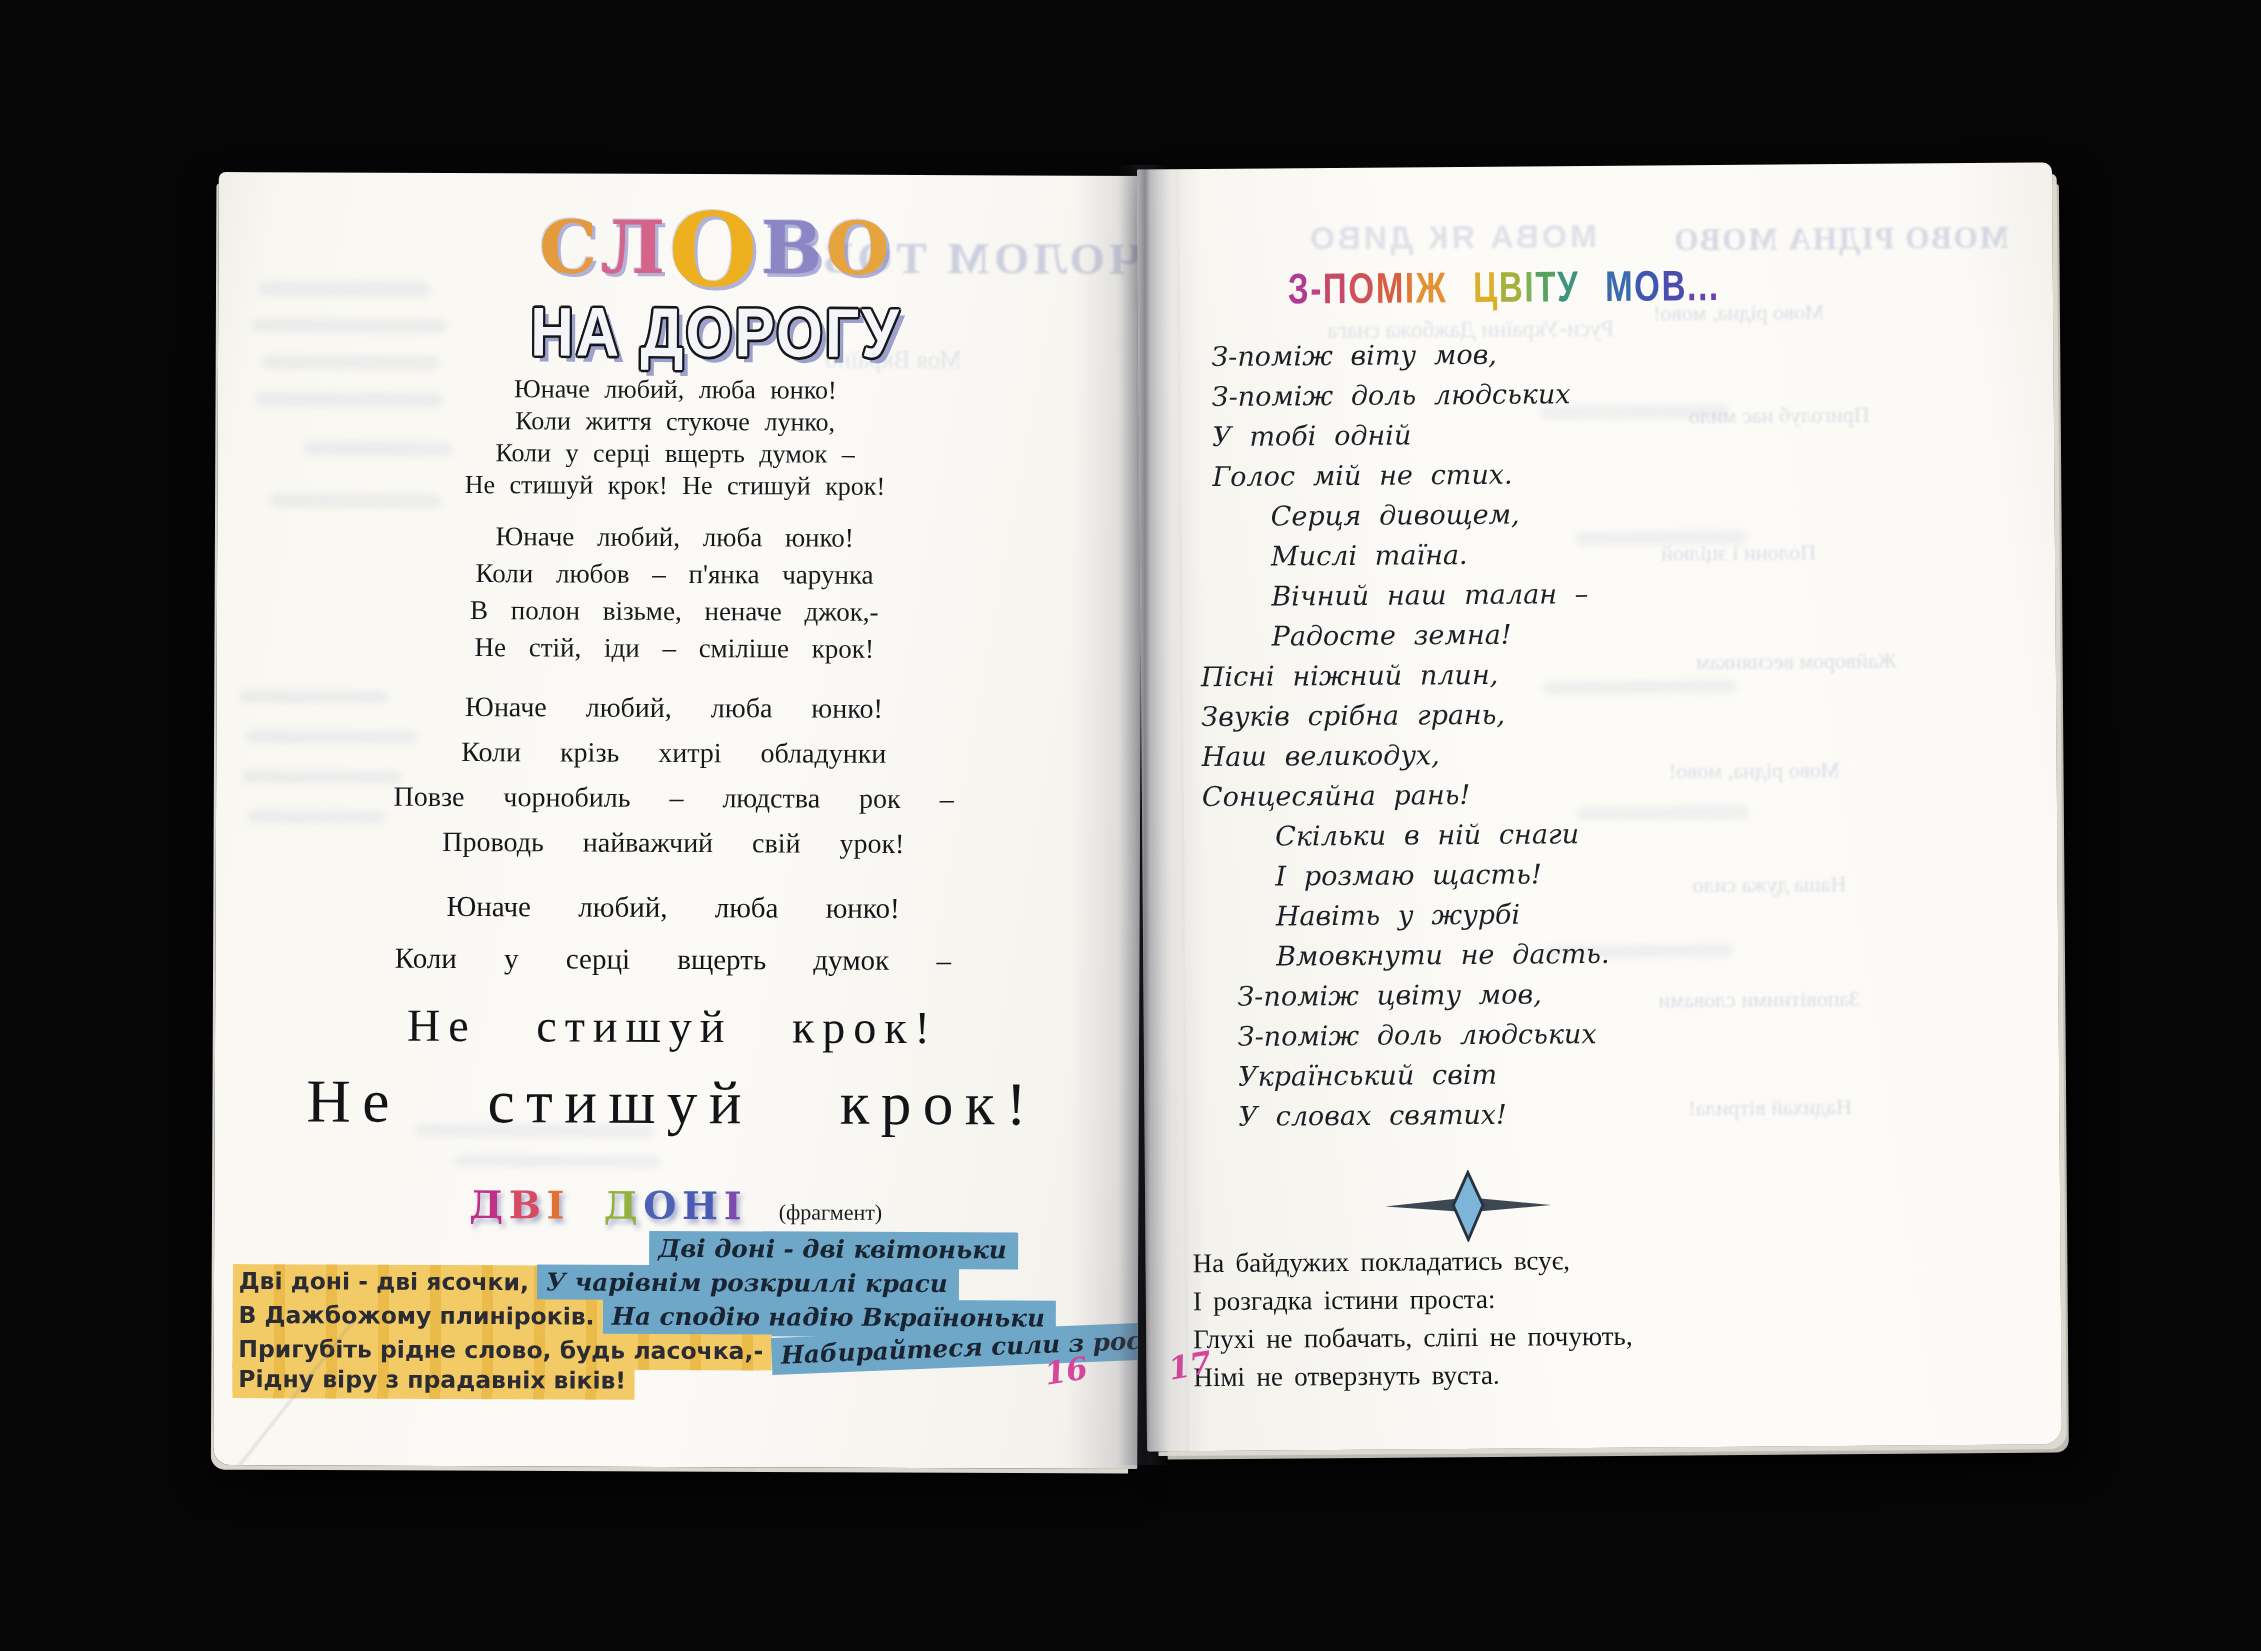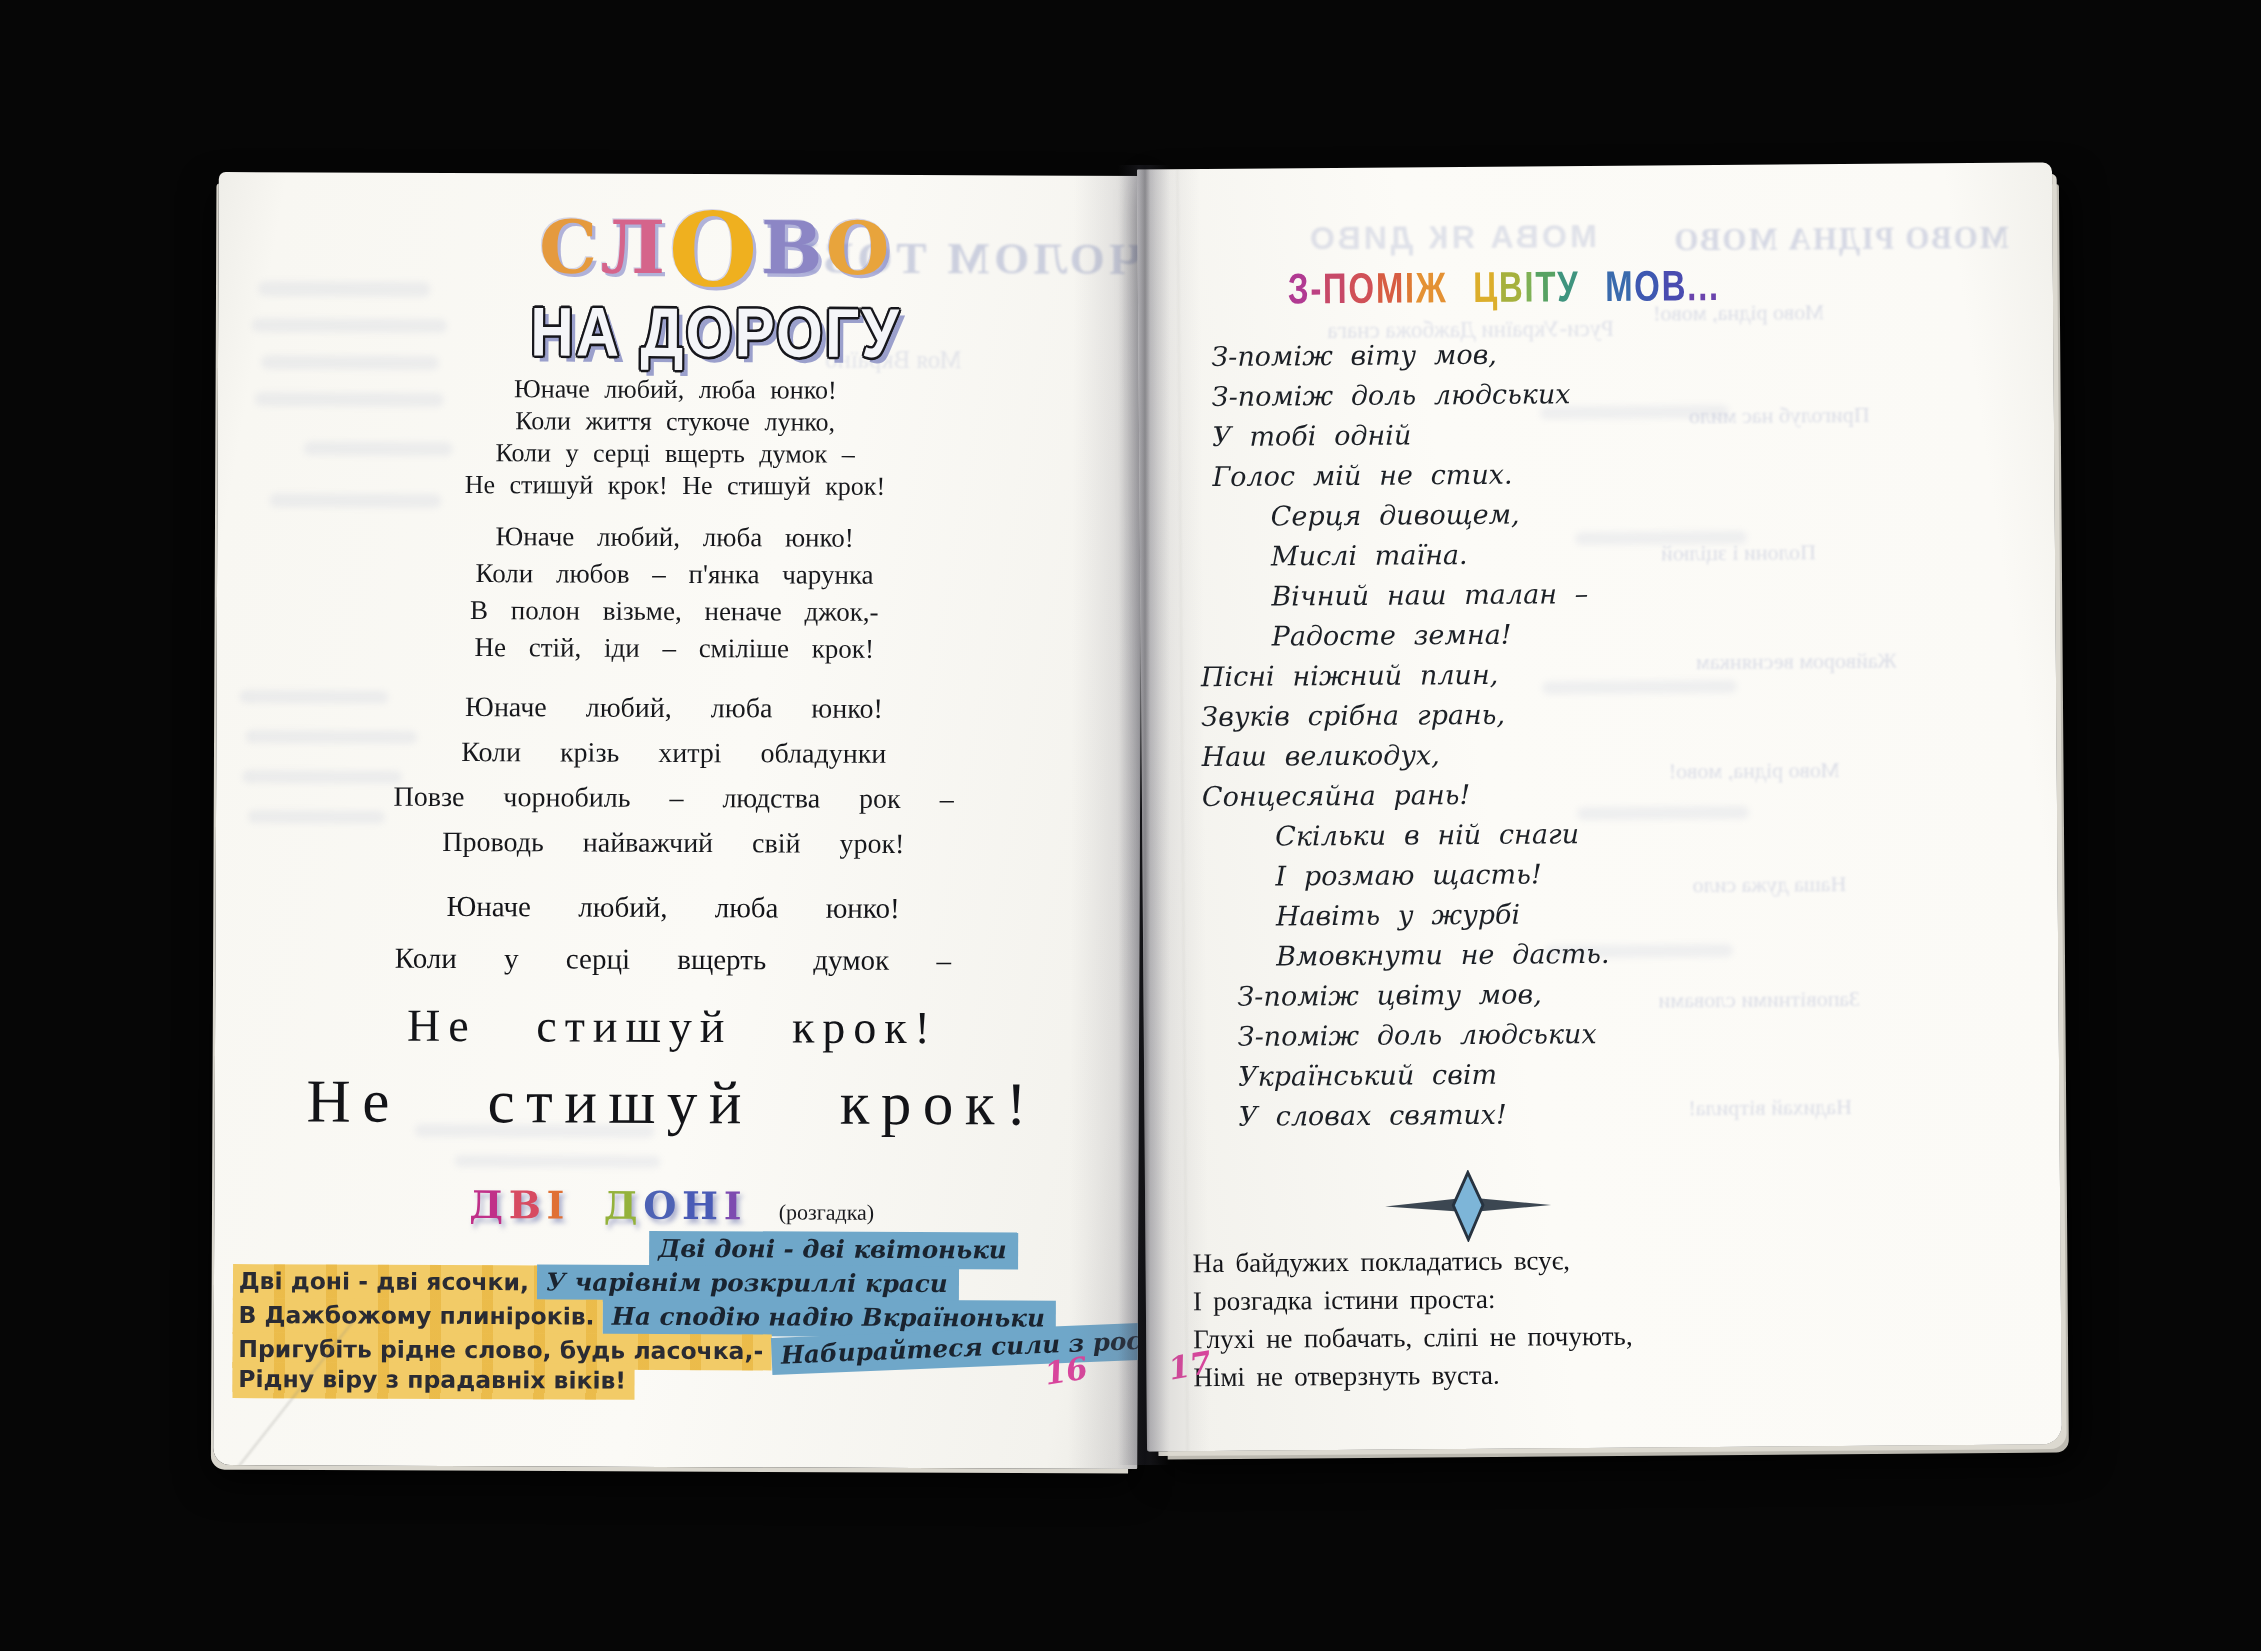--- a/index.html
+++ b/index.html
@@ -166,21 +166,21 @@
       </div>
     <div id="final-stanza">
         <div class="fs-n">Юначе любий, люба юнко!</div>
         <div class="fs-n">Коли у серці вщерть думок –</div>
         <div class="fs-big">Не стишуй крок!</div>
         <div class="fs-huge">Не стишуй крок!</div>
       </div>
 
     <div class="dvi-doni-row">
       <span class="dvi-doni"><span style="color: rgb(192, 48, 137);">Д</span><span style="color: rgb(215, 75, 98);">В</span><span style="color: rgb(224, 112, 52);">І</span><span style="color: rgb(255, 255, 255); padding: 0px 7.4px;"> </span><span style="color: rgb(148, 178, 59);">Д</span><span style="color: rgb(77, 98, 181);">О</span><span style="color: rgb(74, 91, 182);">Н</span><span style="color: rgb(125, 75, 176);">І</span></span>
-      <span class="fragment">(розгадка)</span>
+      <span class="fragment">(фрагмент)</span>
     </div>
 
     <div id="highlight-block">
         <div class="hl-row" style="margin-left: 416px;"><span class="hl-blue">Дві доні - дві квітоньки</span></div>
         <div class="hl-row" style="margin-left: 0px;"><span class="hl-yellow">Дві доні - дві ясочки,</span><span class="hl-blue">У чарівнім розкриллі краси</span></div>
         <div class="hl-row" style="margin-left: 0px;"><span class="hl-yellow">В Дажбожому плиніроків.</span><span class="hl-blue">На сподію надію Вкраїноньки</span></div>
         <div class="hl-row" style="margin-left: 0px;"><span class="hl-yellow">Пригубіть рідне слово, будь ласочка,-</span><span class="hl-blue tilt">Набирайтеся сили з роси.</span></div>
         <div class="hl-row" style="margin-left: 0px;"><span class="hl-yellow">Рідну віру з прадавніх віків!</span></div>
       </div>
 

